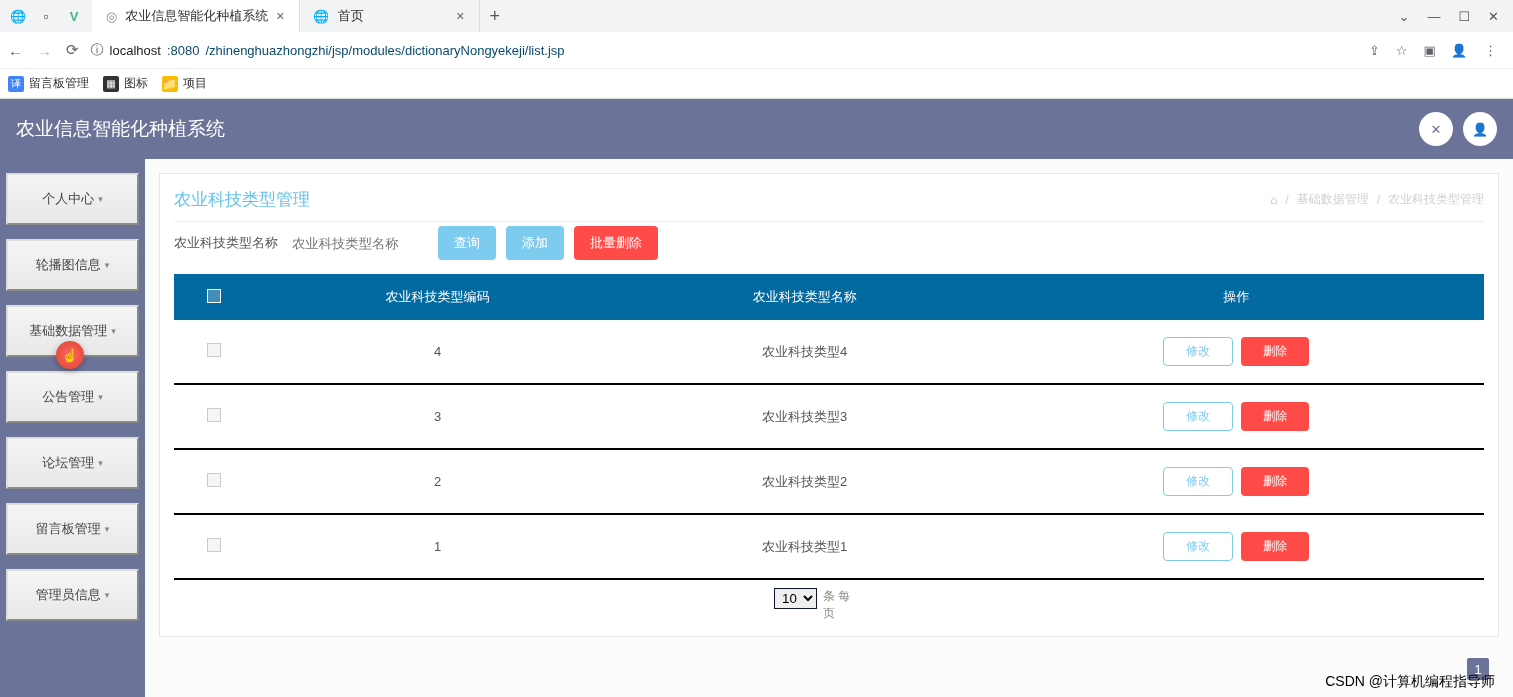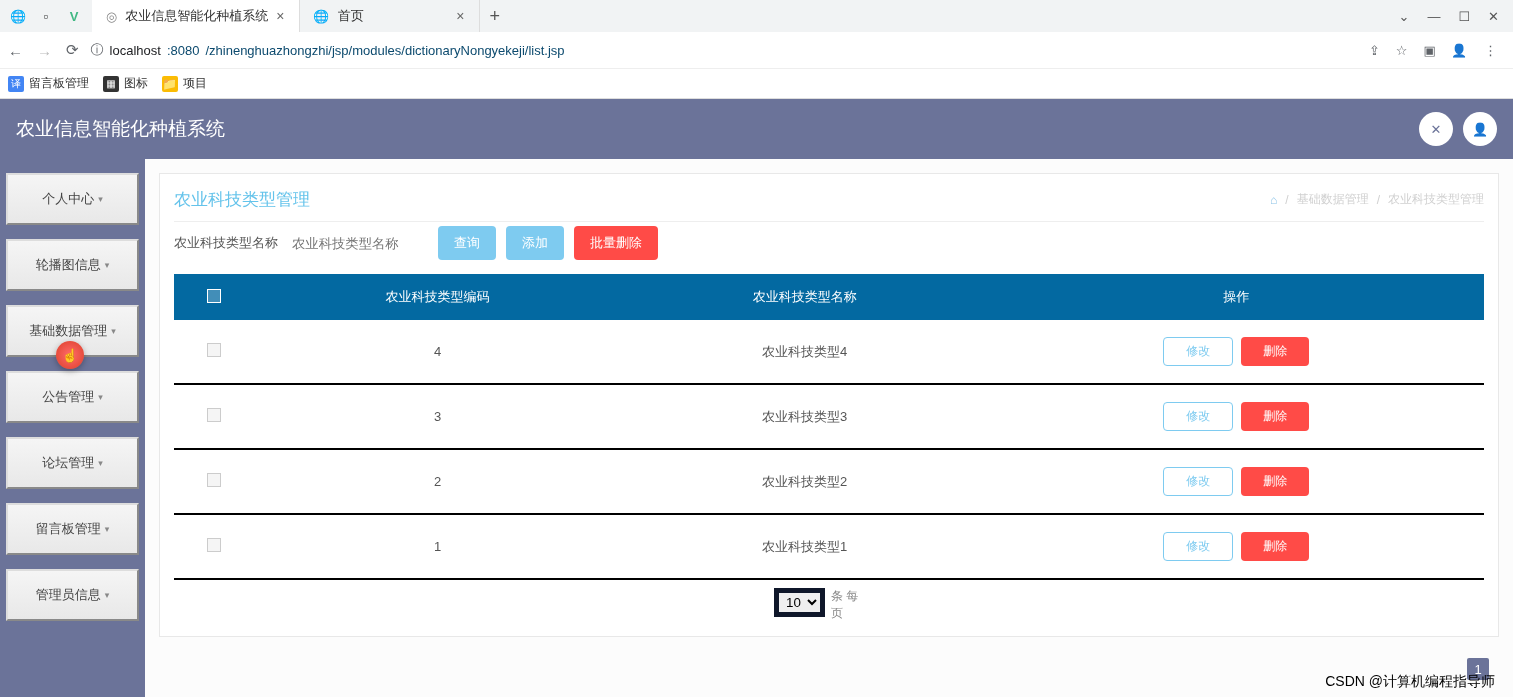--- a/index.html
+++ b/index.html
@@ -62,21 +62,21 @@
 
     table { width: 100%; border-collapse: collapse; }
     thead { background: #0369a1; color: #fff; }
     thead th { padding: 14px 8px; font-weight: 500; font-size: 13px; }
     tbody td { padding: 17px 8px; text-align: center; border-bottom: 2px solid #000; color: #555; }
     .chk { width: 14px; height: 14px; border: 1px solid #ccc; display: inline-block; background: #f5f5f5; }
     thead .chk { border-color: #fff; background: rgba(255,255,255,0.25); }
     .action-cell { display: flex; gap: 8px; justify-content: center; }
 
     .pagination { display: flex; align-items: flex-start; gap: 6px; margin-top: 8px; padding-left: 600px; color: #888; font-size: 12px; }
-    .page-select { border: 5px solid #0f172a; padding: 1px 3px; }
+    .page-select { border: 1px solid #0f172a; padding: 1px 3px; }
     .page-num { position: absolute; right: 24px; margin-top: 36px; background: #6b7399; color: #fff; width: 22px; height: 22px; display: flex; align-items: center; justify-content: center; border-radius: 2px; }
 
     .watermark { position: fixed; right: 18px; bottom: 6px; color: #000000; font-size: 14px; }
   </style>
 </head>
 <body>
 
 <div class="browser-chrome">
   <div class="tab-bar">
     <div class="tab-icon-left">

